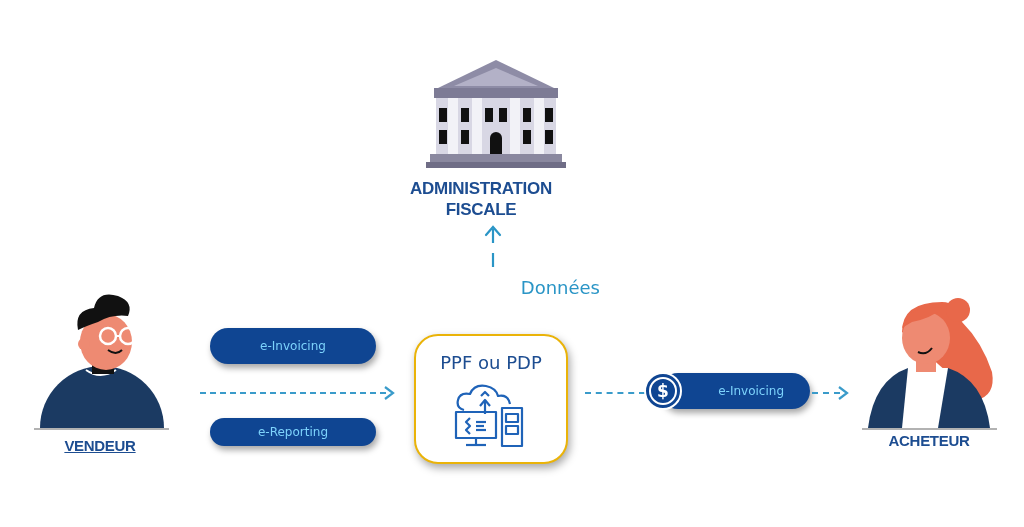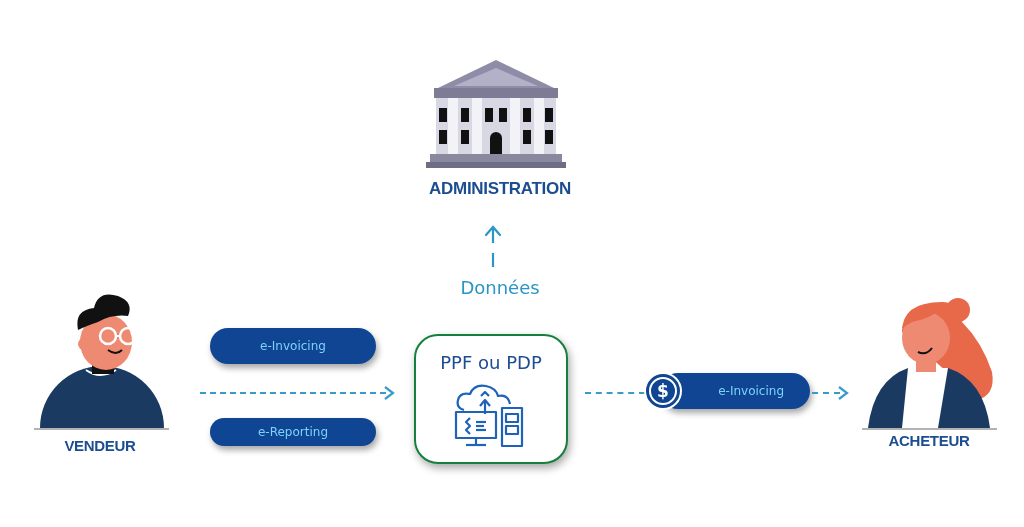--- a/index.html
+++ b/index.html
@@ -2,21 +2,21 @@
 <html><head>
 <meta charset="utf-8">
 <style>
   html, body { margin: 0; padding: 0; background: #ffffff; }
   body { width: 1024px; height: 527px; position: relative; overflow: hidden; font-family: "DejaVu Sans", sans-serif; }
   .abs { position: absolute; }
   .label-dark { color: #1d4d91; font-weight: bold; font-family: "Liberation Sans", sans-serif; text-align: center; letter-spacing: -0.3px; }
   .label-light { color: #2a95c6; font-family: "DejaVu Sans", sans-serif; text-align: center; font-weight: 500; }
   .pill { background: #0f4592; color: #7dd3fc; border-radius: 20px; display: flex; align-items: center; justify-content: center;
           font-family: "DejaVu Sans", sans-serif; font-size: 12px; box-shadow: 2px 4px 6px rgba(0,0,0,0.35); }
-  .box { border: 2px solid #15803d; border-radius: 24px; background: #fff; box-shadow: 2px 4px 8px rgba(0,0,0,0.35); }
+  .box { border: 2px solid #eab308; border-radius: 24px; background: #fff; box-shadow: 2px 4px 8px rgba(0,0,0,0.35); }
   .box-title { color: #1d4d91; font-size: 18px; text-align: center; font-family: "DejaVu Sans", sans-serif; }
   .dash-h { border-top: 2px dashed #3a9bca; height: 0; }
   svg { display: block; }
 </style>
 </head>
 <body>
 
 <div class="abs" style="left:426px; top:58px; width:140px; height:112px;">
   <svg width="140" height="112" viewBox="0 0 140 112">
     <polygon points="70,2 128,30 12,30" fill="#8e8ca6"></polygon>
@@ -40,52 +40,53 @@
       <rect x="97" y="50" width="8" height="14"></rect>
         <rect x="97" y="72" width="8" height="14"></rect>
       <rect x="119" y="50" width="8" height="14"></rect>
         <rect x="119" y="72" width="8" height="14"></rect>
     </g>
     <rect x="4" y="96" width="132" height="8" fill="#8a889f"></rect>
     <rect x="0" y="104" width="140" height="6" fill="#6f6d86"></rect>
   </svg>
 </div>
 
-<div class="abs label-dark" style="left:390px; top:178px; width:220px; font-size:17px; line-height:21px;">
+<div class="abs label-dark" style="left:371px; top:178px; width:220px; font-size:17px; line-height:21px;">
   <div>ADMINISTRATION</div>
+  <div>FISCALE</div>
 </div>
 
 <div class="abs" style="left:483px; top:223px; width:20px; height:46px;">
   <svg width="20" height="46" viewBox="0 0 20 46">
     <polyline points="3,12 10,4 17,12" fill="none" stroke="#2a95c6" stroke-width="2.2" stroke-linecap="round"></polyline>
     <line x1="10" y1="6" x2="10" y2="20" stroke="#2a95c6" stroke-width="2.2"></line>
     <line x1="10" y1="30" x2="10" y2="44" stroke="#2a95c6" stroke-width="2.2"></line>
   </svg>
 </div>
 
-<div class="abs label-light" style="left:400px; top:276px; width:200px; font-size:18px; line-height:23px;">
+<div class="abs label-light" style="left:400px; top:276px; width:200px; font-size:18px; line-height:23px;text-align:right;">
   <div>Données</div>
 </div>
 
 <div class="abs" style="left:34px; top:290px; width:135px; height:140px;">
   <svg width="135" height="140" viewBox="0 0 135 140">
     <path d="M6,138 a62,62 0 0 1 124,0 z" fill="#1b3a62"></path>
     <path d="M52,80 q14,10 30,0" fill="none" stroke="#fff" stroke-width="2"></path>
     <rect x="58" y="62" width="22" height="22" fill="#111"></rect>
     <ellipse cx="72" cy="52" rx="26" ry="28" fill="#ee8a72"></ellipse>
     <circle cx="50" cy="54" r="6" fill="#ee8a72"></circle>
     <path d="M44,40 q-4,-20 16,-22 q4,-18 24,-12 q16,6 10,20 q-16,-2 -30,6 q-12,4 -20,8 z" fill="#111"></path>
     <circle cx="74" cy="46" r="8" fill="none" stroke="#fff" stroke-width="2.5"></circle>
     <circle cx="94" cy="46" r="8" fill="none" stroke="#fff" stroke-width="2.5"></circle>
     <line x1="82" y1="46" x2="86" y2="46" stroke="#fff" stroke-width="2"></line>
     <path d="M74,60 q8,6 14,0" fill="none" stroke="#111" stroke-width="2"></path>
     <line x1="0" y1="139" x2="135" y2="139" stroke="#999" stroke-width="1.5"></line>
   </svg>
 </div>
-<div class="abs label-dark" style="left:40px; top:437px; width:120px; font-size:15px;">VENDEUR</div>
+<div class="abs label-dark" style="left:40px; top:437px; width:120px; font-size:15px;text-decoration:underline;">VENDEUR</div>
 
 <div class="abs pill" style="left:210px; top:328px; width:166px; height:36px;">e-Invoicing</div>
 
 <div class="abs dash-h" style="left:200px; top:392px; width:186px;"></div>
 <div class="abs" style="left:382px; top:385px;">
   <svg width="14" height="16" viewBox="0 0 14 16">
       <polyline points="3,2 11,8 3,14" fill="none" stroke="#3a9bca" stroke-width="2.2"></polyline>
     </svg>
 </div>
 

